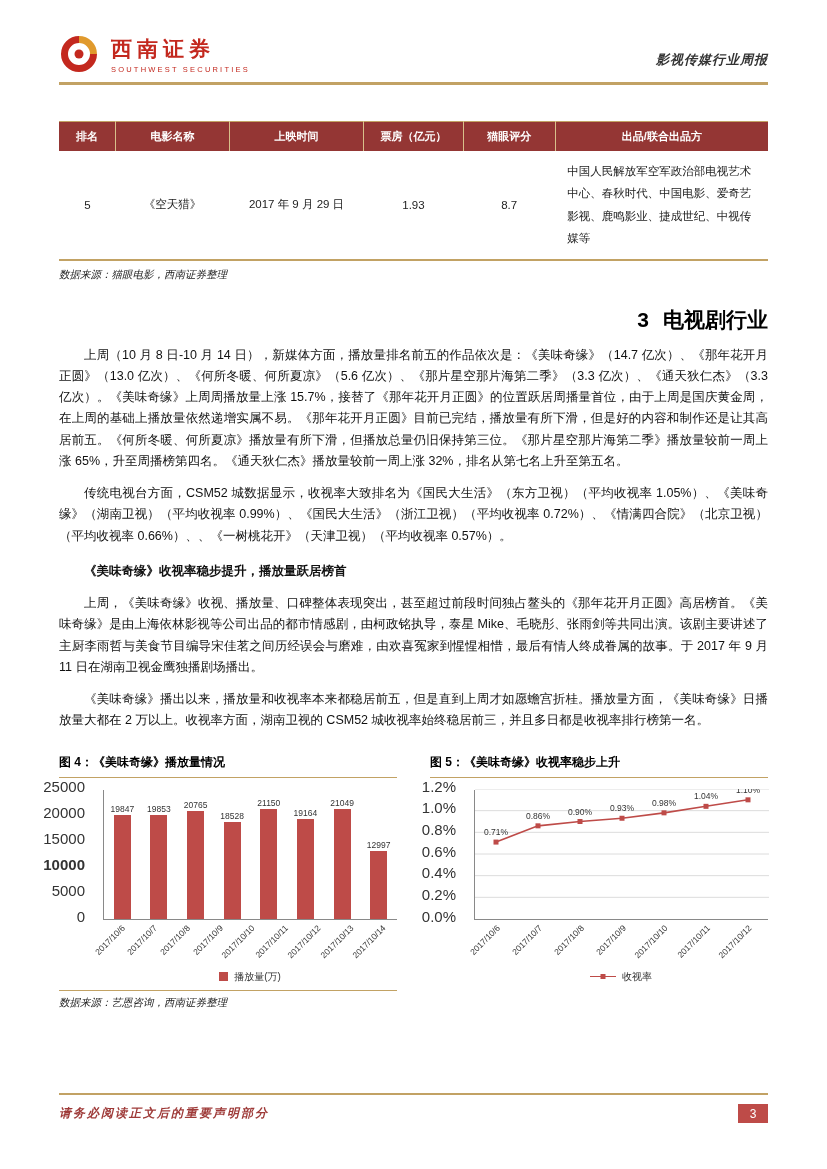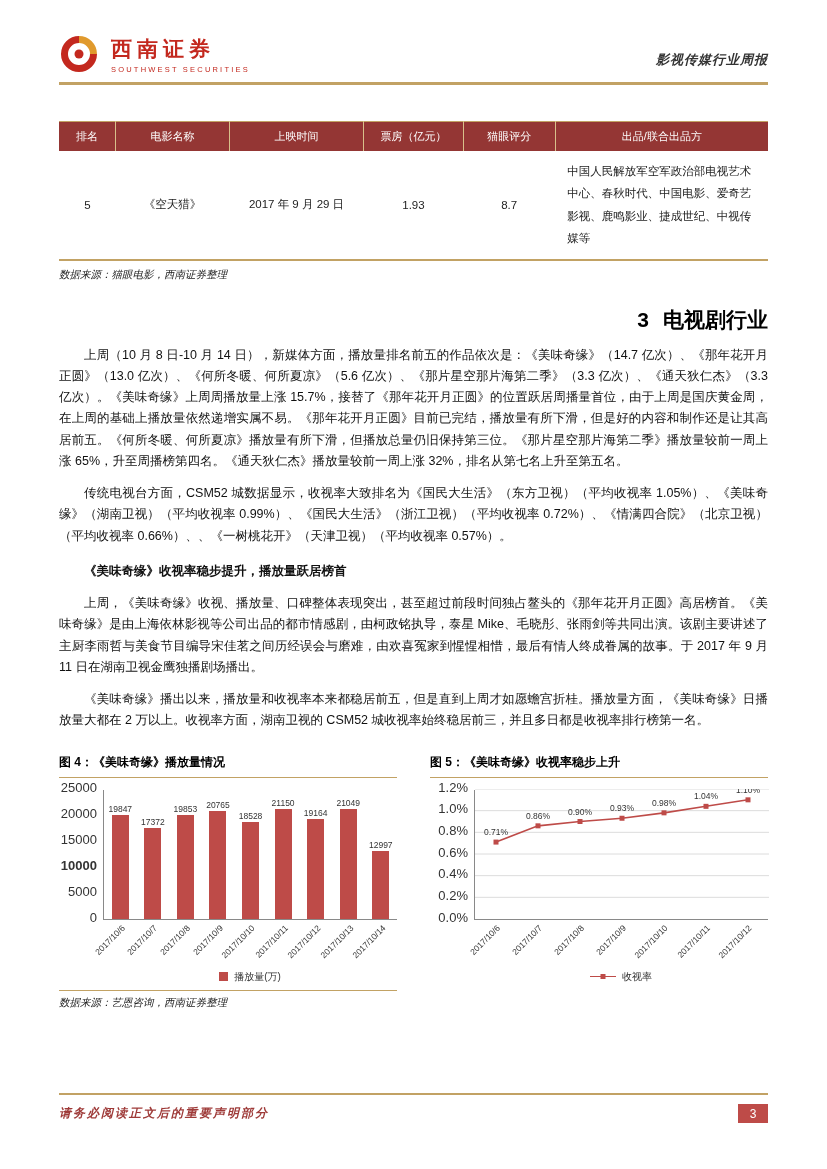--- a/index.html
+++ b/index.html
@@ -18,21 +18,21 @@
   .logo-cn { font-size:21px; font-weight:bold; color:#C3281E; letter-spacing:5px;
              font-family:"Liberation Serif","DejaVu Serif",serif; }
   .logo-en { font-size:7.5px; color:#C3281E; letter-spacing:2.2px; margin-top:2px; }
   .report-title { font-size:13px; font-weight:bold; font-style:italic; color:#333;
                   padding-bottom:5px; letter-spacing:1px; }
   .header-rule { height:3px; background:#C2A264; margin-top:8px; }
 
   
   .movie-table { width:100%; border-collapse:collapse; margin-top:36px;
                  border-top:1px solid #C2A264; border-bottom:2px solid #C2A264; }
-  .movie-table th { background:#943634; color:#fff; font-size:11px; font-weight:normal;
+  .movie-table th { background:#943634; color:#fff; font-size:11px; font-weight:bold;
                     padding:7px 4px; text-align:center; border-left:1px solid #D8C08A; }
   .movie-table th:first-child { border-left:none; }
   .movie-table td { font-size:11.5px; text-align:center; padding:10px 6px; color:#222; }
   .movie-table td.producers { text-align:left; line-height:1.95; padding:9px 12px; }
   .table-source, .fig-source {
     font-size:10.5px; font-style:italic; color:#222;
     font-family:"Liberation Serif","DejaVu Serif",serif;
   }
   .table-source { margin-top:7px; }
 
@@ -45,21 +45,21 @@
   
   .figures { display:flex; justify-content:space-between; margin-top:22px; }
   .fig { width:338px; }
   .fig-title { font-size:12px; font-weight:bold; padding-bottom:6px;
                border-bottom:1px solid #C2A264; margin-bottom:12px; color:#000; }
   .fig-source { border-top:1px solid #C2A264; padding-top:5px; margin-top:6px; }
 
   
   .plot-wrap { display:flex; }
   .yaxis { position:relative; width:44px; flex:none; }
-  .ytick { position:absolute; right:6px; font-size:13px; color:#333; white-space:nowrap; }
+  .ytick { position:absolute; right:18px; font-size:15px; color:#333; white-space:nowrap; }
   .plot { position:relative; width:294px; flex:none;
           border-left:1px solid #898989; border-bottom:1px solid #898989;
           display:flex; align-items:flex-end; }
   .plot svg { position:absolute; left:0; bottom:0; }
   .bar-slot { flex:1; position:relative; height:100%; display:flex; align-items:flex-end; justify-content:center; }
   .bar { width:17px; }
   .bar-label { position:absolute; left:50%; transform:translateX(-50%); font-size:8.5px; color:#333; white-space:nowrap; }
   .xlabels { display:flex; margin-left:44px; width:294px; height:50px; }
   .xslot { flex:1; position:relative; }
   .xslot span { position:absolute; top:3px; right:50%; transform:rotate(-45deg);
@@ -156,24 +156,20 @@
                 <div class="ytick" style="bottom: 73px;">15000</div>
                 <div class="ytick" style="bottom: 99px;">20000</div>
                 <div class="ytick" style="bottom: 125px;">25000</div>
               </div>
               <div class="plot" style="height: 130px;">
                 <div class="bar-slot">
                   <div class="bar" style="height: 103.204px; background: rgb(190, 75, 72);"></div>
                   <div class="bar-label" style="bottom: 104.204px;">19847</div>
                 </div>
                 <div class="bar-slot">
-                  <div class="bar" style="height: 90.3344px; background: rgb(190, 75, 72);"></div>
-                  <div class="bar-label" style="bottom: 91.3344px;">17372</div>
-                </div>
-                <div class="bar-slot">
                   <div class="bar" style="height: 103.236px; background: rgb(190, 75, 72);"></div>
                   <div class="bar-label" style="bottom: 104.236px;">19853</div>
                 </div>
                 <div class="bar-slot">
                   <div class="bar" style="height: 107.978px; background: rgb(190, 75, 72);"></div>
                   <div class="bar-label" style="bottom: 108.978px;">20765</div>
                 </div>
                 <div class="bar-slot">
                   <div class="bar" style="height: 96.3456px; background: rgb(190, 75, 72);"></div>
                   <div class="bar-label" style="bottom: 97.3456px;">18528</div>

